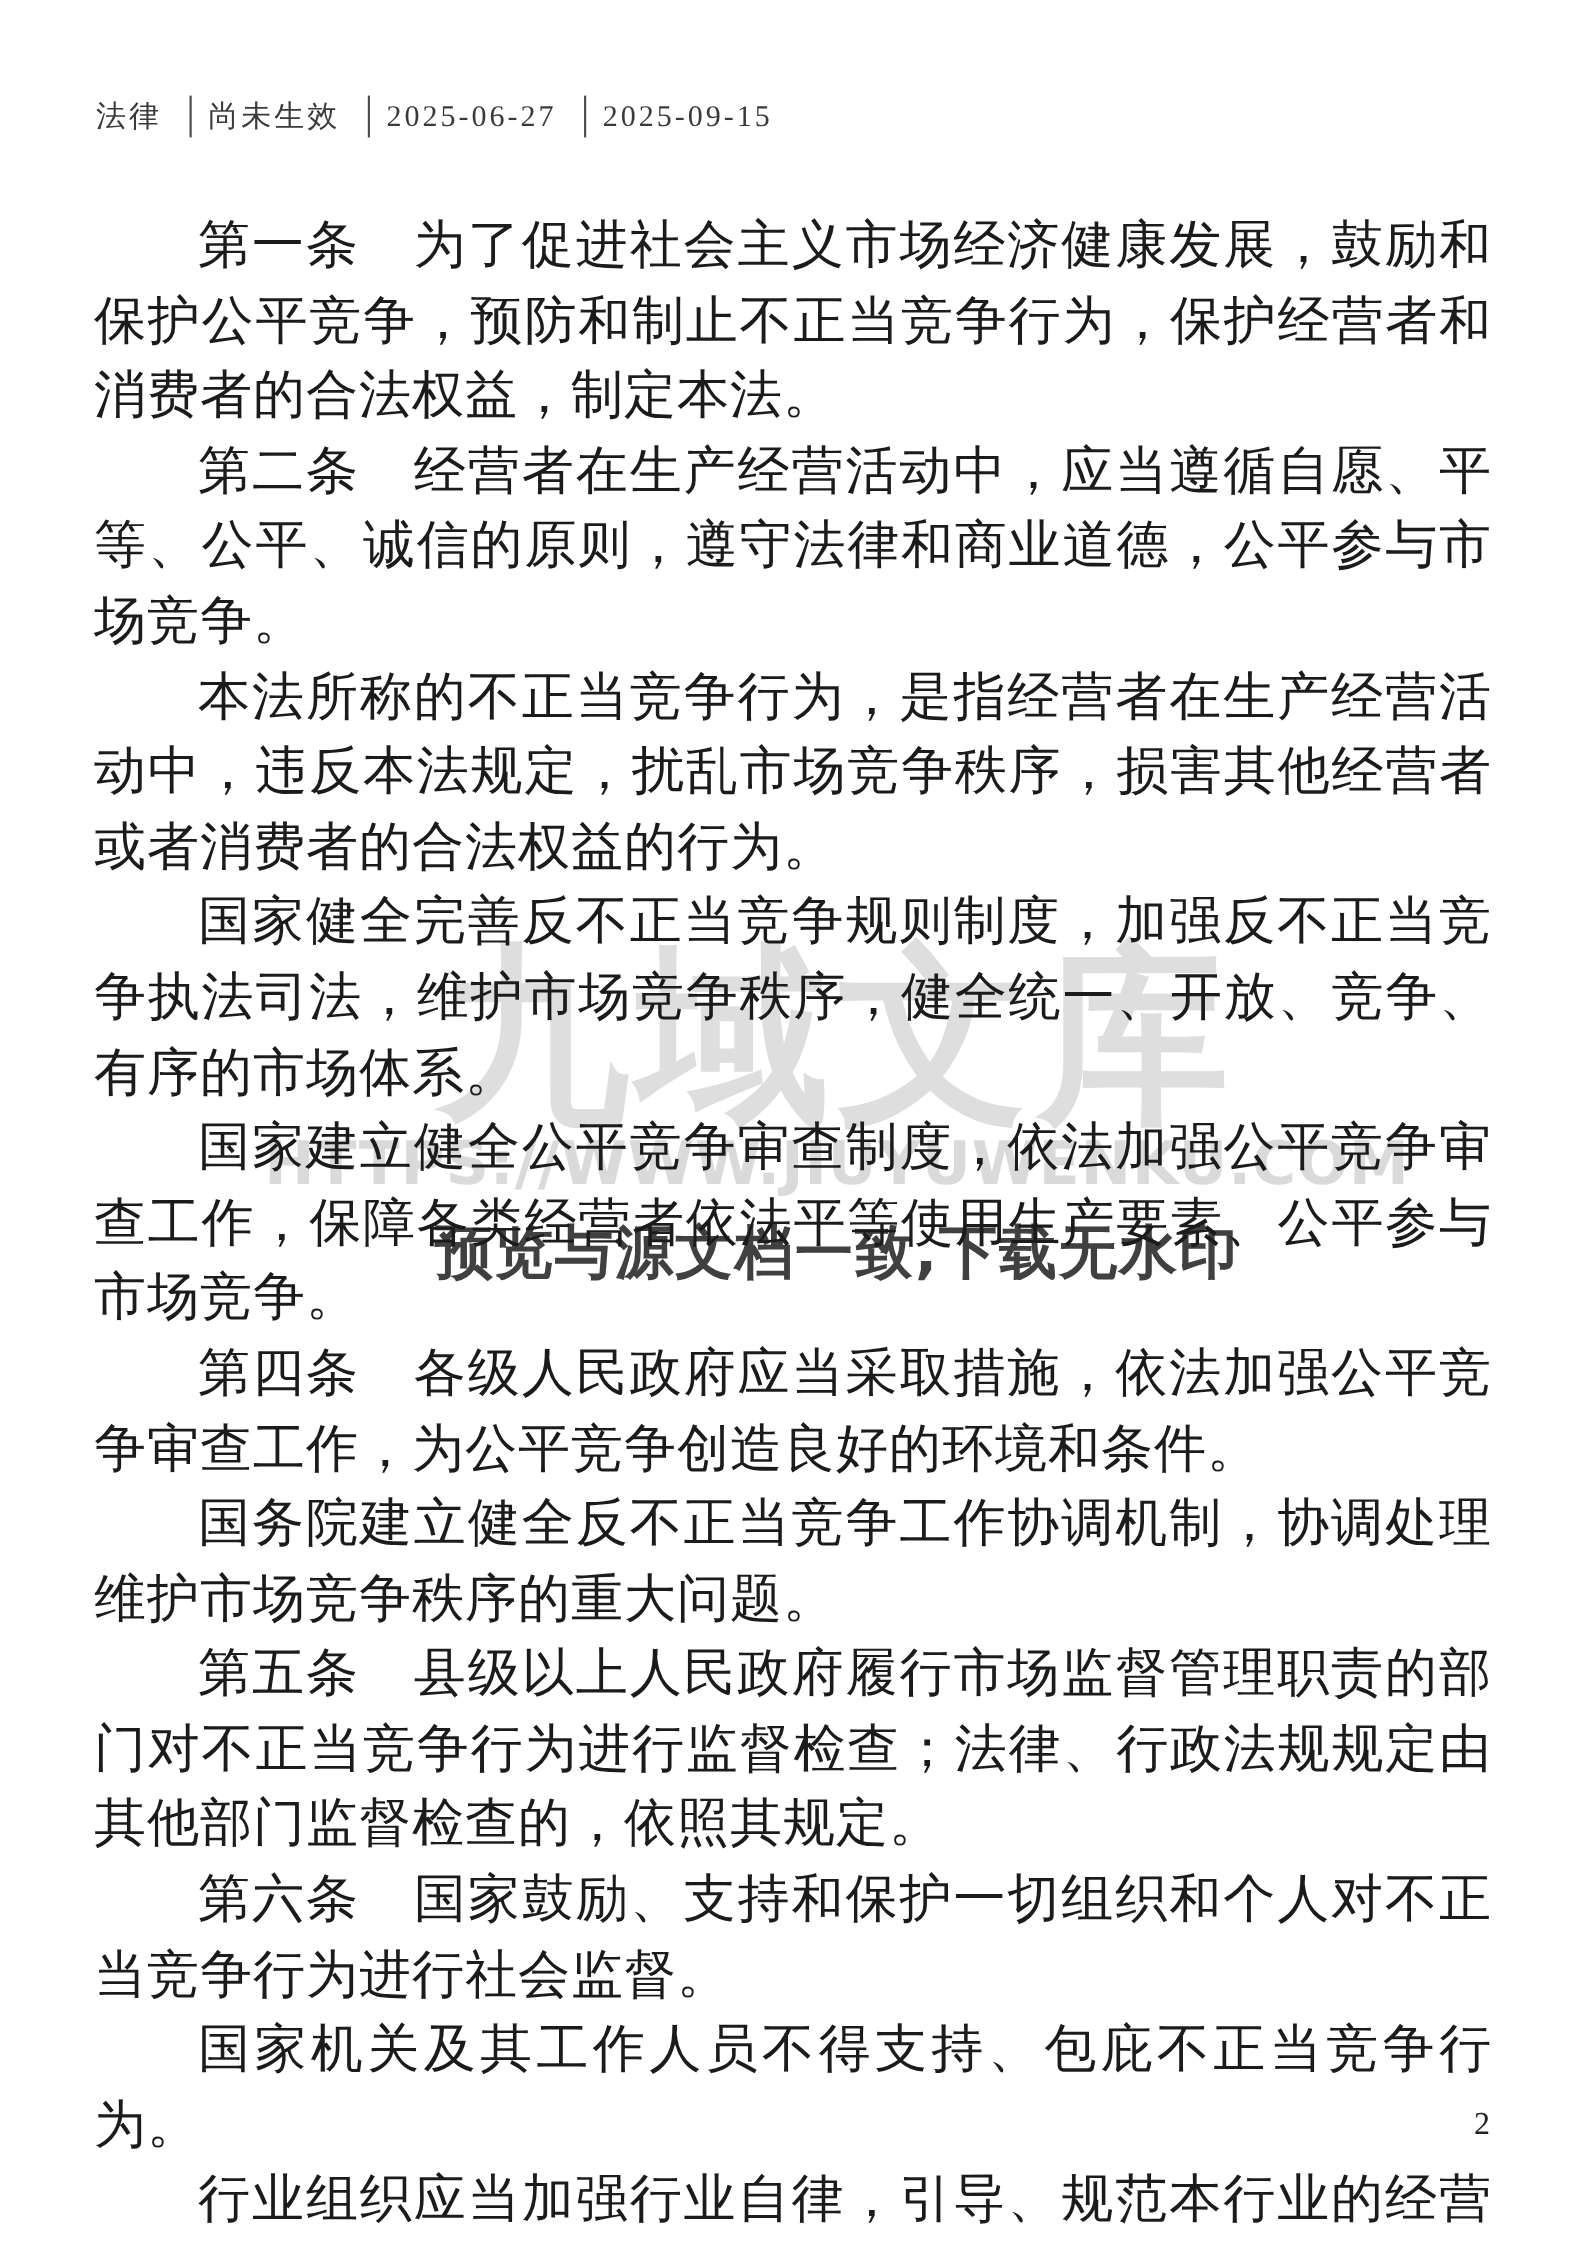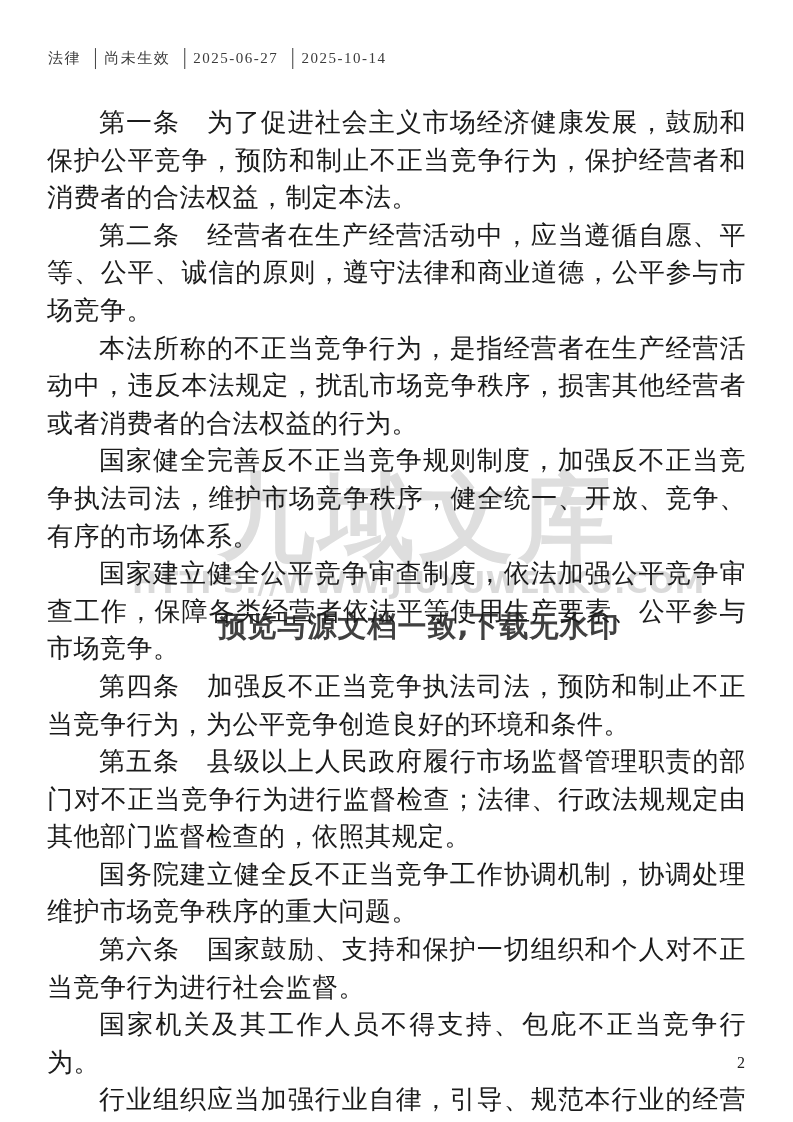--- a/index.html
+++ b/index.html
@@ -115,32 +115,32 @@
 
 <div class="page">
 
   <div class="watermark">
     <div class="wm-brand">九域文库</div>
     <div class="wm-url">HTTPS://WWW.JIUYUWENKU.COM</div>
     <div class="wm-tagline">预览与源文档一致,下载无水印</div>
   </div>
 
   <div class="doc-header">
-    <span>法律</span><span class="sep">│</span><span>尚未生效</span><span class="sep">│</span><span>2025-06-27</span><span class="sep">│</span><span>2025-10-14</span>
+    <span>法律</span><span class="sep">│</span><span>尚未生效</span><span class="sep">│</span><span>2025-06-27</span><span class="sep">│</span><span>2025-09-15</span>
   </div>
 
   <div class="doc-body">
     <p>第一条　为了促进社会主义市场经济健康发展，鼓励和保护公平竞争，预防和制止不正当竞争行为，保护经营者和消费者的合法权益，制定本法。</p>
     <p>第二条　经营者在生产经营活动中，应当遵循自愿、平等、公平、诚信的原则，遵守法律和商业道德，公平参与市场竞争。</p>
     <p>本法所称的不正当竞争行为，是指经营者在生产经营活动中，违反本法规定，扰乱市场竞争秩序，损害其他经营者或者消费者的合法权益的行为。</p>
     <p>国家健全完善反不正当竞争规则制度，加强反不正当竞争执法司法，维护市场竞争秩序，健全统一、开放、竞争、有序的市场体系。</p>
     <p>国家建立健全公平竞争审查制度，依法加强公平竞争审查工作，保障各类经营者依法平等使用生产要素、公平参与市场竞争。</p>
-    <p>第四条　加强反不正当竞争执法司法，预防和制止不正当竞争行为，为公平竞争创造良好的环境和条件。</p>
+    <p>第四条　各级人民政府应当采取措施，依法加强公平竞争审查工作，为公平竞争创造良好的环境和条件。</p>
+    <p>国务院建立健全反不正当竞争工作协调机制，协调处理维护市场竞争秩序的重大问题。</p>
     <p>第五条　县级以上人民政府履行市场监督管理职责的部门对不正当竞争行为进行监督检查；法律、行政法规规定由其他部门监督检查的，依照其规定。</p>
-    <p>国务院建立健全反不正当竞争工作协调机制，协调处理维护市场竞争秩序的重大问题。</p>
     <p>第六条　国家鼓励、支持和保护一切组织和个人对不正当竞争行为进行社会监督。</p>
     <p>国家机关及其工作人员不得支持、包庇不正当竞争行为。</p>
     <p>行业组织应当加强行业自律，引导、规范本行业的经营者依法竞争，维护市场竞争秩序。</p>
   </div>
 
   <div class="page-number">2</div>
 
 </div>
 
 </body></html>

